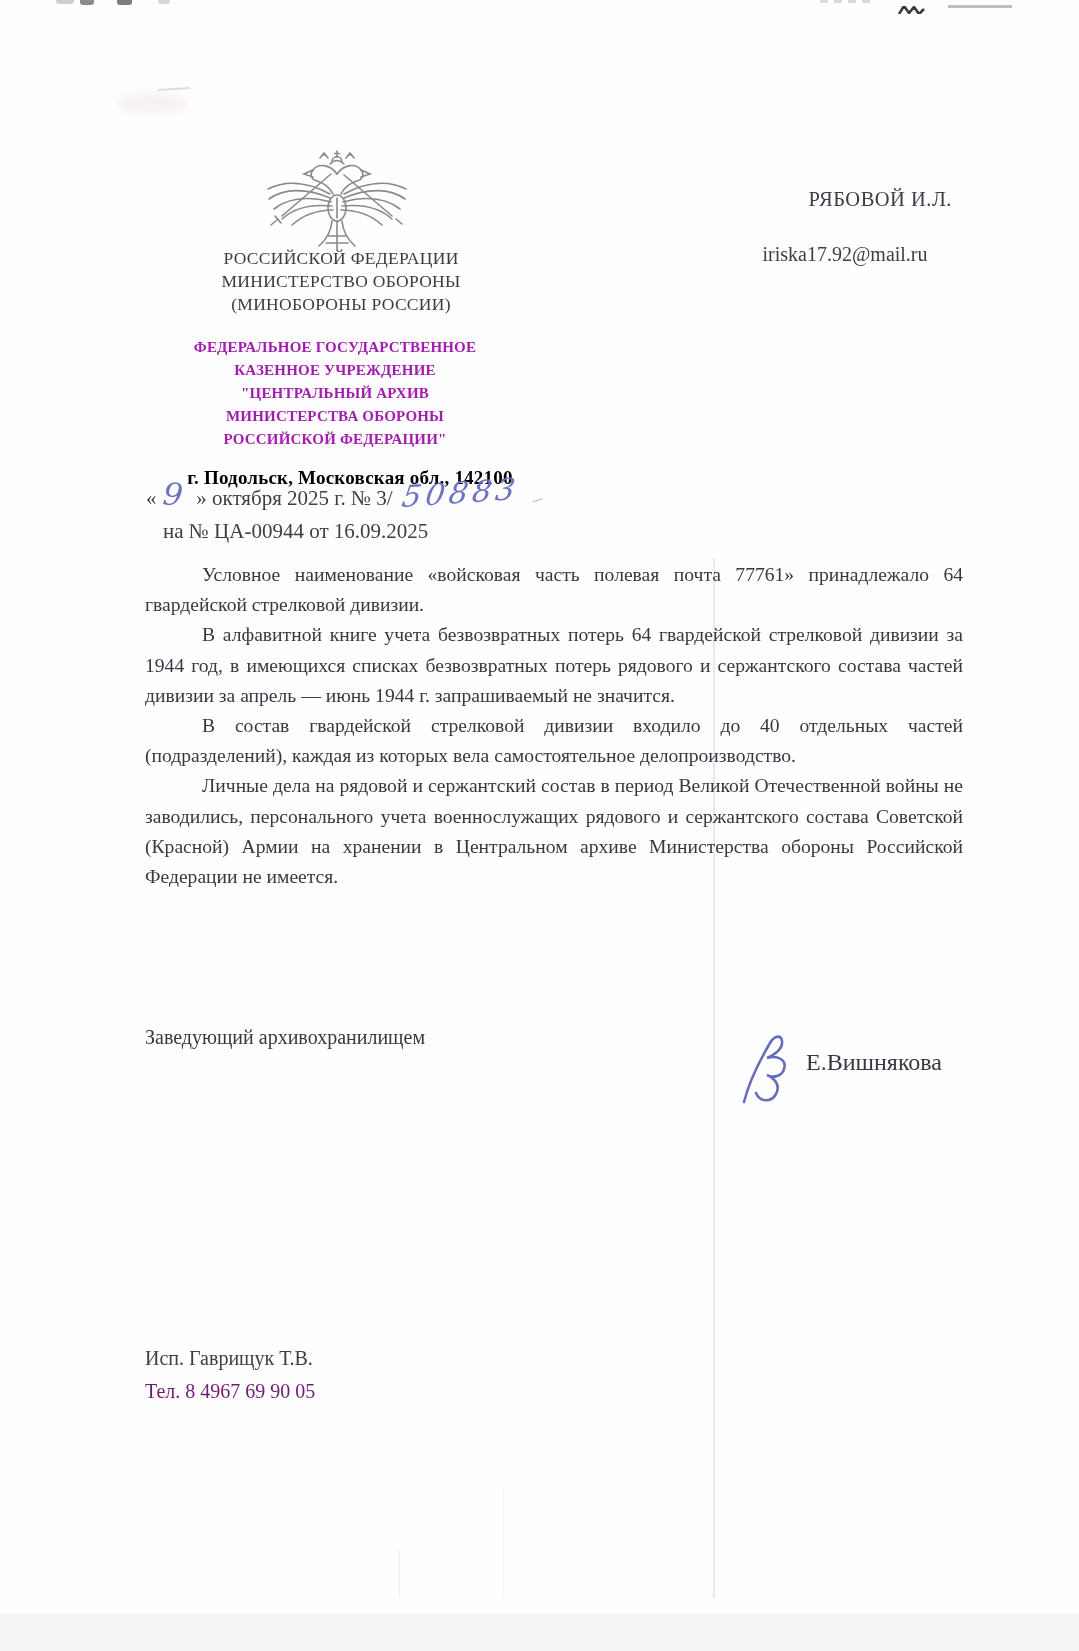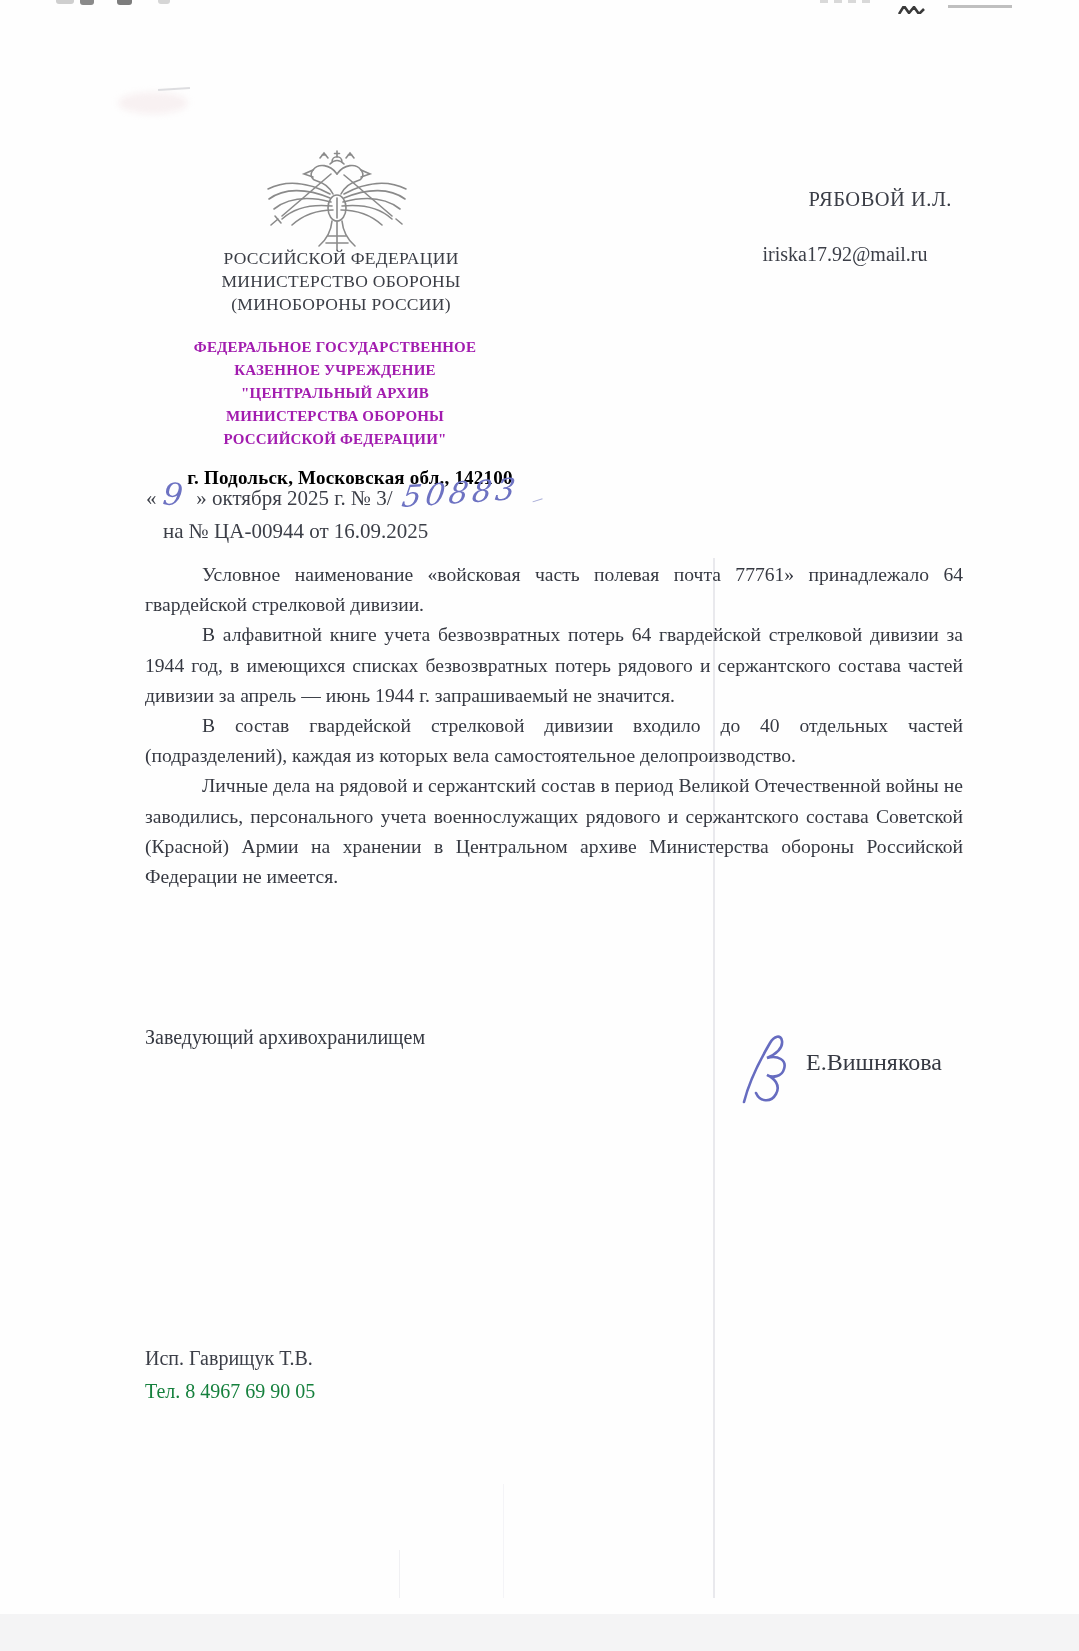--- a/index.html
+++ b/index.html
@@ -61,21 +61,21 @@
     position:absolute;left:145px;top:560px;width:818px;
     font-size:19.6px;line-height:30.2px;text-align:justify;color:#363942;
   }
   .body-text p{margin:0;text-indent:57px;}
   
   .sig-title{position:absolute;left:145px;top:1026px;font-size:20px;color:#363942;}
   .sig-mark{position:absolute;left:736px;top:1030px;width:66px;height:80px;}
   .sig-name{position:absolute;left:806px;top:1049px;font-size:24px;color:#363942;}
   
   .executor{position:absolute;left:145px;top:1347px;font-size:20px;color:#3b3e47;}
-  .phone{position:absolute;left:145px;top:1380px;font-size:20px;color:#15803d;}
+  .phone{position:absolute;left:145px;top:1380px;font-size:20px;color:#701a75;}
   
   .artifact{position:absolute;}
   .crease-main{left:713px;top:558px;width:2px;height:1040px;background:#e9e9ed;}
   .crease-b1{left:399px;top:1550px;width:1px;height:48px;background:#f0f0f3;}
   .crease-b2{left:503px;top:1484px;width:1px;height:114px;background:#f4f4f7;}
   .bottom-band{left:0;top:1614px;width:1079px;height:37px;background:#f4f4f5;}
   .tl-m1{left:56px;top:0;width:18px;height:4px;background:#cfcfcf;border-radius:0 0 3px 3px;}
   .tl-m2{left:80px;top:0;width:14px;height:5px;background:#8a8a8a;border-radius:0 0 3px 3px;}
   .tl-m3{left:117px;top:0;width:15px;height:5px;background:#7d7d7d;border-radius:0 0 3px 3px;}
   .tl-m4{left:158px;top:0;width:12px;height:4px;background:#d6d6d6;border-radius:0 0 3px 3px;}

